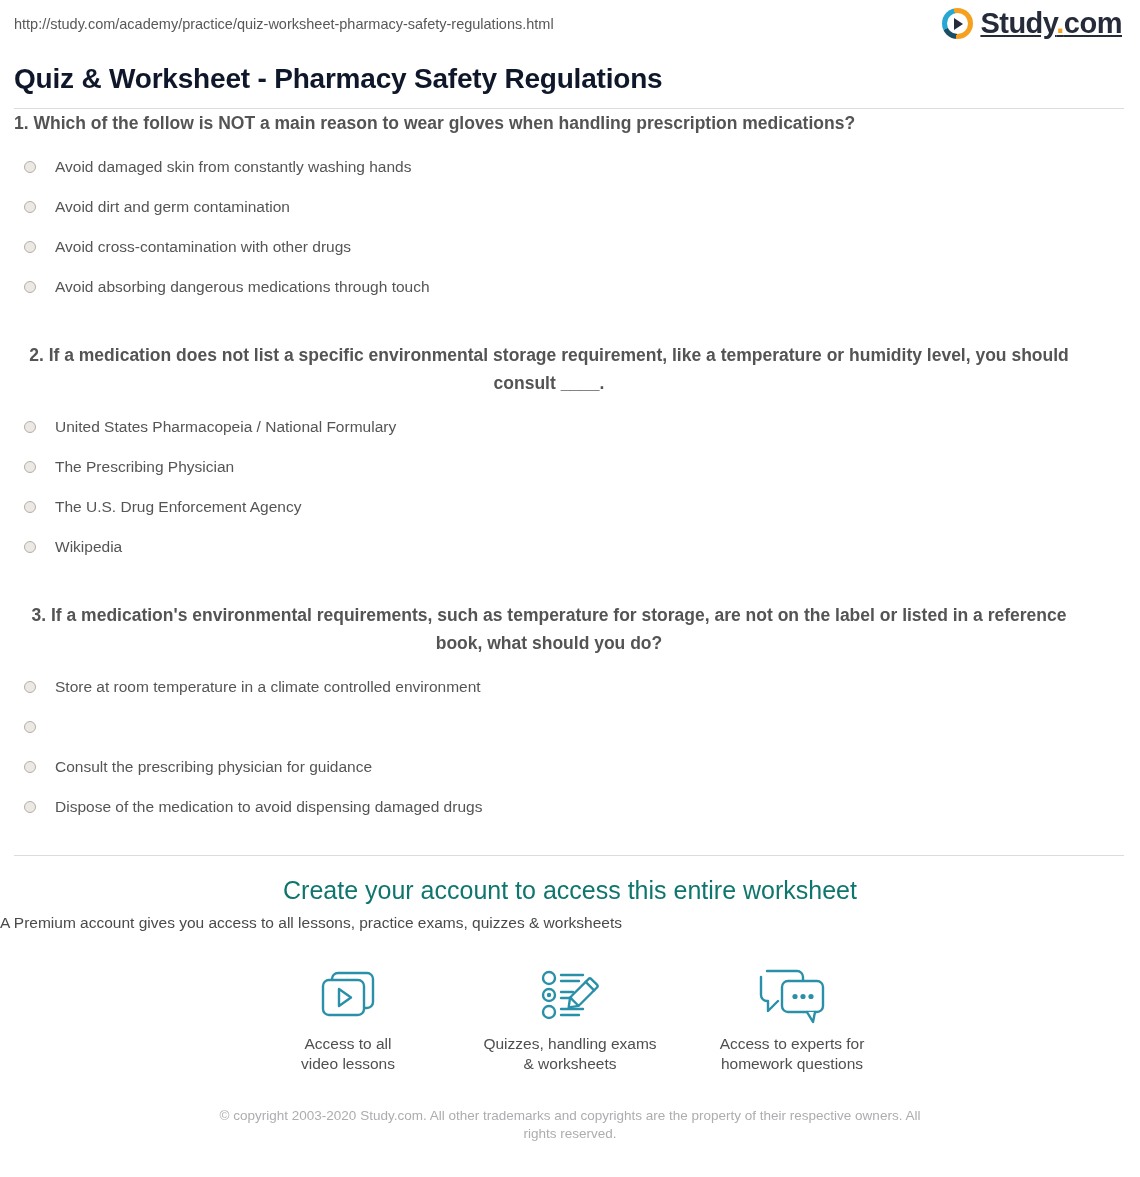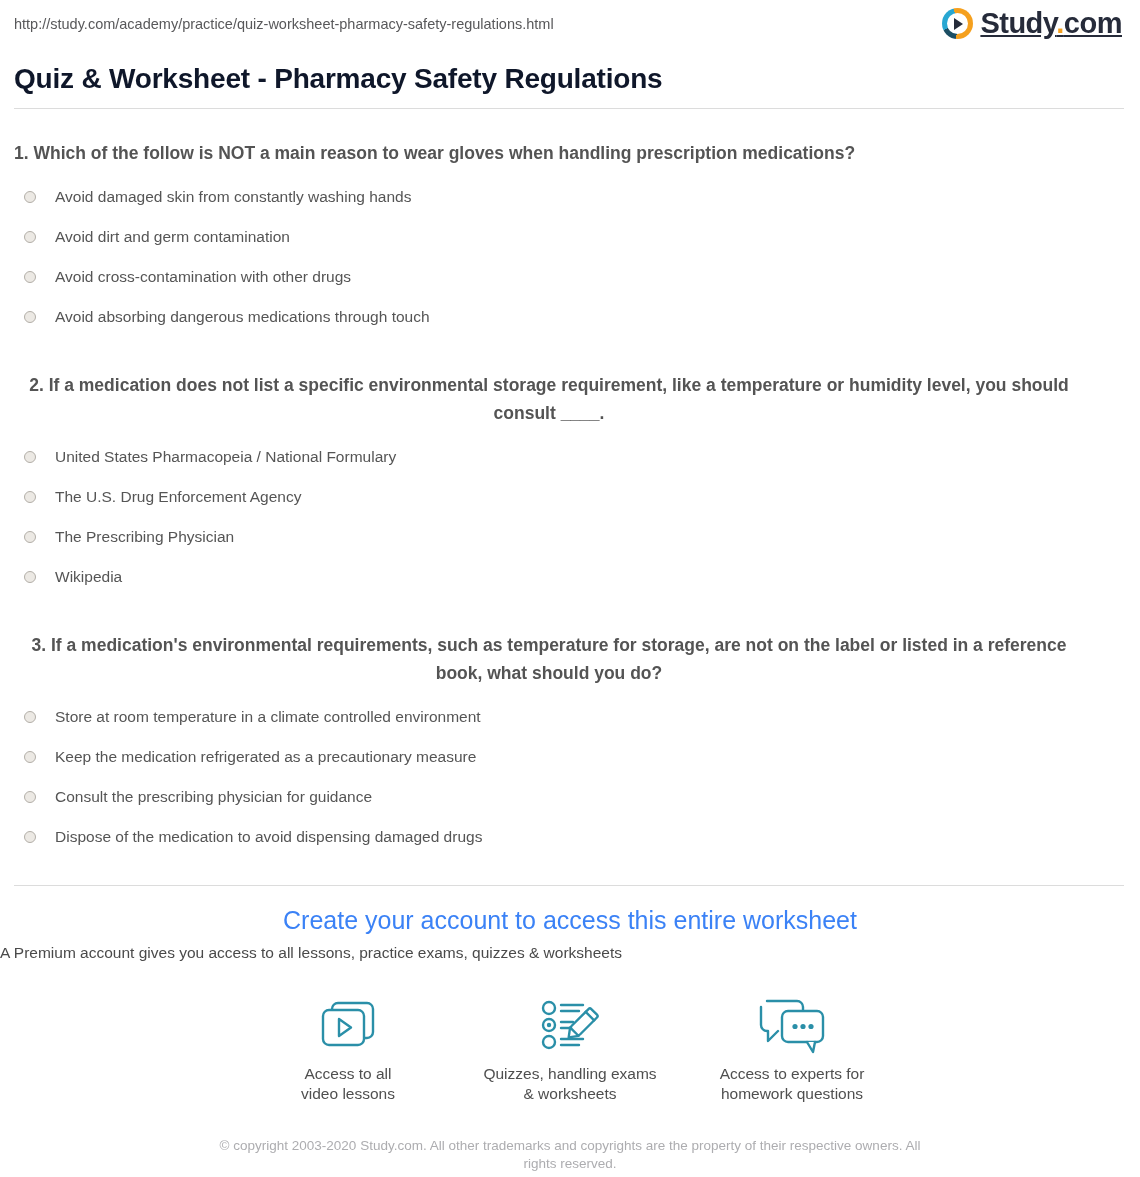--- a/index.html
+++ b/index.html
@@ -68,21 +68,21 @@
     letter-spacing: -0.2px;
   }
   .rule {
     border: none;
     border-top: 1px solid #dcdcdc;
     margin: 13px 16px 0 14px;
   }
 
   
   .quiz-body { padding: 0 14px; }
-  .question { margin-top: 30px; }
+  .question { }
   .question + .question { margin-top: 44px; text-align: center; }
   .question-text {
     font-size: 17.5px;
     font-weight: bold;
     color: #545454;
     line-height: 1.6;
     max-width: 1070px;
   }
   .options { margin-top: 20px; }
   .option {
@@ -105,21 +105,21 @@
     color: #555555;
   }
 
   
   .cta-rule { margin-top: 38px; }
   .cta-title {
     margin-top: 20px;
     text-align: center;
     font-size: 25px;
     font-weight: normal;
-    color: #3b82f6;
+    color: #0f766e;
     cursor: pointer;
   }
   .cta-subtitle {
     margin-top: 9px;
     text-align: left;
     font-size: 15.5px;
     color: #4a4a4a;
   }
   .features {
     margin-top: 34px;
@@ -195,43 +195,42 @@
 
   <section class="question">
     <div class="question-text">2. If a medication does not list a specific environmental storage requirement, like a temperature or humidity level, you should consult ____.</div>
     <div class="options">
       <div class="option">
         <span class="radio"></span>
         <span class="option-label">United States Pharmacopeia / National Formulary</span>
       </div>
       <div class="option">
         <span class="radio"></span>
+        <span class="option-label">The Prescribing Physician</span>
+      </div>
+      <div class="option">
+        <span class="radio"></span>
         <span class="option-label">The U.S. Drug Enforcement Agency</span>
-      </div>
-      <div class="option">
-        <span class="radio"></span>
-        <span class="option-label">The Prescribing Physician</span>
       </div>
       <div class="option">
         <span class="radio"></span>
         <span class="option-label">Wikipedia</span>
       </div>
     </div>
   </section>
 
   <section class="question">
     <div class="question-text">3. If a medication's environmental requirements, such as temperature for storage, are not on the label or listed in a reference book, what should you do?</div>
     <div class="options">
       <div class="option">
         <span class="radio"></span>
         <span class="option-label">Store at room temperature in a climate controlled environment</span>
       </div>
       <div class="option">
         <span class="radio"></span>
-        <span class="option-label">Keep the medication refrigerated as a precautionary measure</span>
       </div>
       <div class="option">
         <span class="radio"></span>
         <span class="option-label">Consult the prescribing physician for guidance</span>
       </div>
       <div class="option">
         <span class="radio"></span>
         <span class="option-label">Dispose of the medication to avoid dispensing damaged drugs</span>
       </div>
     </div>

